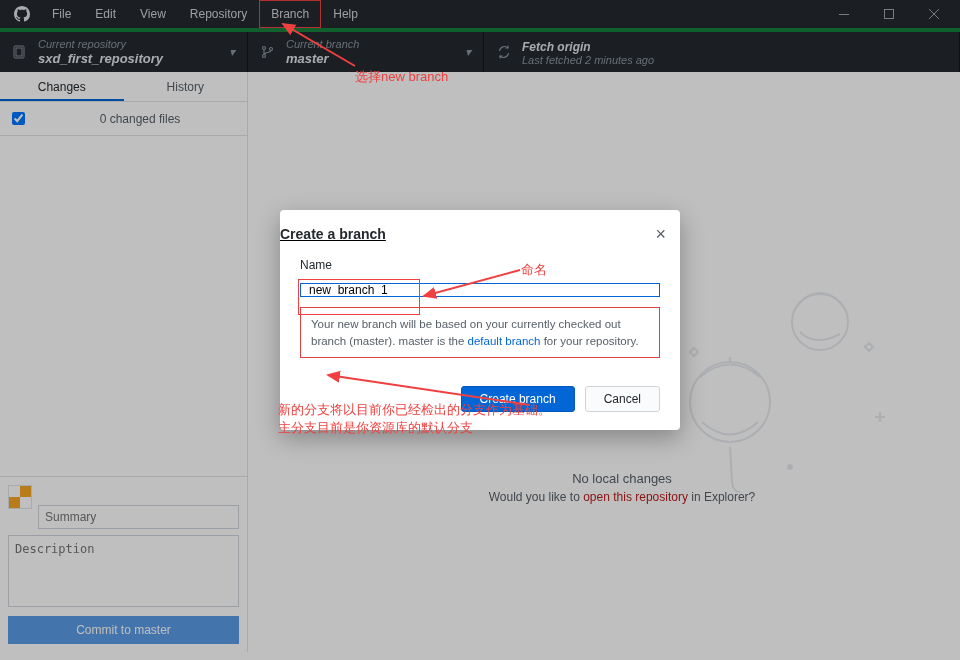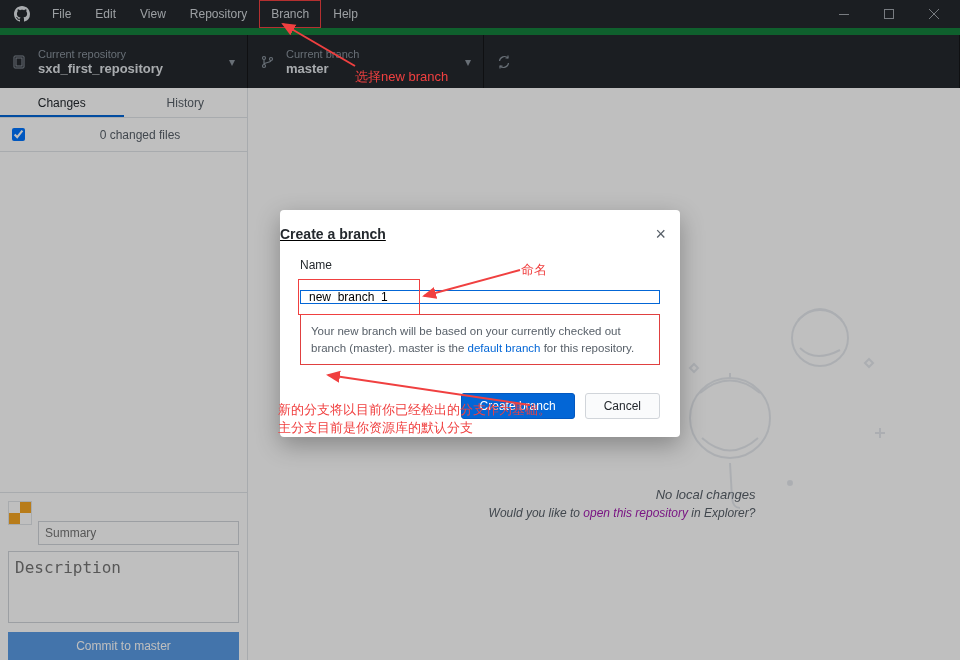--- a/index.html
+++ b/index.html
@@ -5,21 +5,21 @@
     * { box-sizing: border-box; margin: 0; padding: 0; }
     body { font-family: -apple-system, BlinkMacSystemFont, "Segoe UI", Arial, sans-serif; font-size: 12px; width: 960px; height: 660px; overflow: hidden; position: relative; background: #fff; }
     
     .titlebar { background: #24292e; height: 28px; display: flex; align-items: center; color: #d1d5da; padding: 0 4px; }
     .titlebar .logo { width: 20px; height: 20px; margin: 0 8px; display: flex; align-items: center; justify-content: center; }
     .titlebar .menu-item { padding: 0 12px; height: 28px; line-height: 28px; font-size: 12px; cursor: default; }
     .titlebar .menu-item.highlighted { border: 1px solid #f04040; padding: 0 11px; line-height: 26px; }
     .titlebar .spacer { flex: 1; }
     .titlebar .win-btn { width: 45px; height: 28px; display: flex; align-items: center; justify-content: center; color: #a0a6ac; }
     
-    .toolbar { background: #24292e; height: 60px; display: flex; border-top: 7px solid #15803d; }
+    .toolbar { background: #24292e; height: 44px; display: flex; border-top: 4px solid #15803d; font-style: italic; }
     .toolbar-sec { display: flex; align-items: center; padding: 0 12px; border-right: 1px solid #141619; color: #8b949e; }
     .toolbar-sec.repo { width: 248px; }
     .toolbar-sec.branch { width: 236px; }
     .toolbar-sec.fetch { flex: 1; }
     .toolbar-sec .icon-slot { width: 16px; margin-right: 10px; display: flex; align-items: center; justify-content: center; }
     .toolbar-sec .labels { flex: 1; }
     .toolbar-sec .sub { font-size: 11px; color: #8b949e; }
     .toolbar-sec .main { font-size: 13px; color: #e1e4e8; font-weight: 600; margin-top: 1px; }
     .toolbar-sec .chev { margin-left: 8px; color: #8b949e; }
     
@@ -29,36 +29,36 @@
     .tab { flex: 1; text-align: center; line-height: 30px; font-size: 12px; color: #586069; cursor: default; }
     .tab.active { border-bottom: 2px solid #0366d6; color: #24292e; }
     .changes-row { display: flex; align-items: center; height: 34px; padding: 0 12px; border-bottom: 1px solid #e1e4e8; }
     .changes-row input[type="checkbox"] { margin-right: 20px; }
     .changes-row .label { flex: 1; text-align: center; color: #586069; font-size: 12px; }
     .sidebar-fill { flex: 1; }
     .commit-box { padding: 8px; border-top: 1px solid #e1e4e8; }
     .commit-row1 { display: flex; gap: 6px; margin-bottom: 6px; }
     .avatar { width: 24px; height: 24px; background: repeating-conic-gradient(#f6a623 0 25%, #fff 0 50%); border: 1px solid #e1e4e8; }
     .summary-input { flex: 1; border: 1px solid #d1d5da; height: 24px; padding: 0 6px; font-size: 12px; margin-top: 20px; }
-    .desc-input { width: 100%; border: 1px solid #d1d5da; height: 72px; padding: 6px; font-size: 16px; resize: none; margin-bottom: 6px; }
+    .desc-input { width: 100%; border: 1px solid #d1d5da; height: 72px; padding: 6px; font-size: 12px; resize: none; margin-bottom: 6px; }
     .commit-btn { width: 100%; height: 28px; background: #0366d6; color: #fff; border: none; font-size: 12px; opacity: 0.65; }
     
     .content { flex: 1; position: relative; background: #fff; display: flex; flex-direction: column; align-items: center; justify-content: center; }
-    .empty-state { text-align: right; color: #586069; font-style: italic; }
+    .empty-state { text-align: center; color: #586069; }
     .empty-state .h { font-size: 13px; margin-bottom: 4px; }
     .empty-state .p { font-size: 12px; }
-    .empty-state .link { color: #a21caf; }
+    .empty-state .link { color: #b91c1c; }
     
     .overlay { position: absolute; inset: 0; background: rgba(0,0,0,0.25); display: flex; align-items: flex-start; justify-content: center; padding-top: 210px; }
     .dialog { width: 400px; background: #fff; border-radius: 4px; box-shadow: 0 8px 24px rgba(0,0,0,0.3); position: relative; }
     .dialog-header { display: flex; align-items: center; justify-content: flex-start; height: 48px; position: relative; text-decoration: underline; }
     .dialog-title { font-size: 14px; font-weight: 600; color: #24292e; }
     .dialog-close { position: absolute; right: 14px; top: 14px; font-size: 18px; color: #586069; cursor: default; }
     .dialog-body { padding: 0 20px 16px; }
-    .field-label { font-size: 12px; color: #24292e; margin-bottom: 18px; display: block; }
+    .field-label { font-size: 12px; color: #24292e; margin-bottom: 11px; display: block; }
     .field-input { width: 100%; border: 1px solid #0366d6; height: 14px; padding: 0 8px; font-size: 12px; outline: none; }
     .info-box { border: 1px solid #e04040; padding: 8px 10px; font-size: 11.5px; color: #586069; margin-top: 10px; line-height: 1.45; }
     .info-box .link { color: #0366d6; }
     .dialog-footer { display: flex; justify-content: flex-end; gap: 10px; padding: 12px 20px 18px; }
     .btn { height: 26px; padding: 0 18px; font-size: 12px; border-radius: 3px; cursor: default; }
     .btn-primary { background: #0366d6; color: #fff; border: 1px solid #0358c0; }
     .btn-default { background: #fafbfc; color: #24292e; border: 1px solid #d1d5da; }
     
     .anno { position: absolute; color: #f04040; font-size: 13px; font-family: "Microsoft YaHei", sans-serif; pointer-events: none; }
     .red-box { position: absolute; border: 1px solid #f04040; pointer-events: none; }
@@ -129,20 +129,24 @@
     <span class="chev">▾</span>
   </div>
   <div class="toolbar-sec fetch">
     <span class="icon-slot">
         <svg width="14" height="14" viewBox="0 0 14 14" fill="none" stroke="#8b949e" stroke-width="1.2">
           <path d="M11 3 A5 5 0 0 0 2.5 6"></path>
           <path d="M3 11 A5 5 0 0 0 11.5 8"></path>
           <path d="M11 0.5 V3 H8.5 M3 13.5 V11 H5.5"></path>
         </svg>
       </span>
+    <div class="labels">
+      <div class="main" style="font-weight:600;font-size:12px">Fetch origin</div>
+      <div class="sub">Last fetched 2 minutes ago</div>
+    </div>
   </div>
 </div>
 
 <div class="body-row">
   <div class="sidebar">
     <div class="tabs">
       <div class="tab active">Changes</div>
       <div class="tab">History</div>
     </div>
     <div class="changes-row">
@@ -186,21 +190,21 @@
 <div class="overlay">
   <div class="dialog">
     <div class="dialog-header">
       <div class="dialog-title">Create a branch</div>
       <div class="dialog-close">×</div>
     </div>
     <div class="dialog-body">
       <label class="field-label">Name</label>
       <input class="field-input" value="new_branch_1" style="">
       <div class="info-box">
-        <span>Your new branch will be based on your currently checked out branch (master). master is the </span><a class="link">default branch</a><span> for this repository.</span>
+        <span>Your new branch will be based on your currently checked out branch (master). master is the </span><a class="link">default branch</a><span> for your repository.</span>
       </div>
     </div>
     <div class="dialog-footer">
       <button class="btn btn-primary">Create branch</button>
       <button class="btn btn-default">Cancel</button>
     </div>
   </div>
 </div>
 
 <div class="red-box" style="left:298px; top:279px; width:122px; height:36px;"></div>

